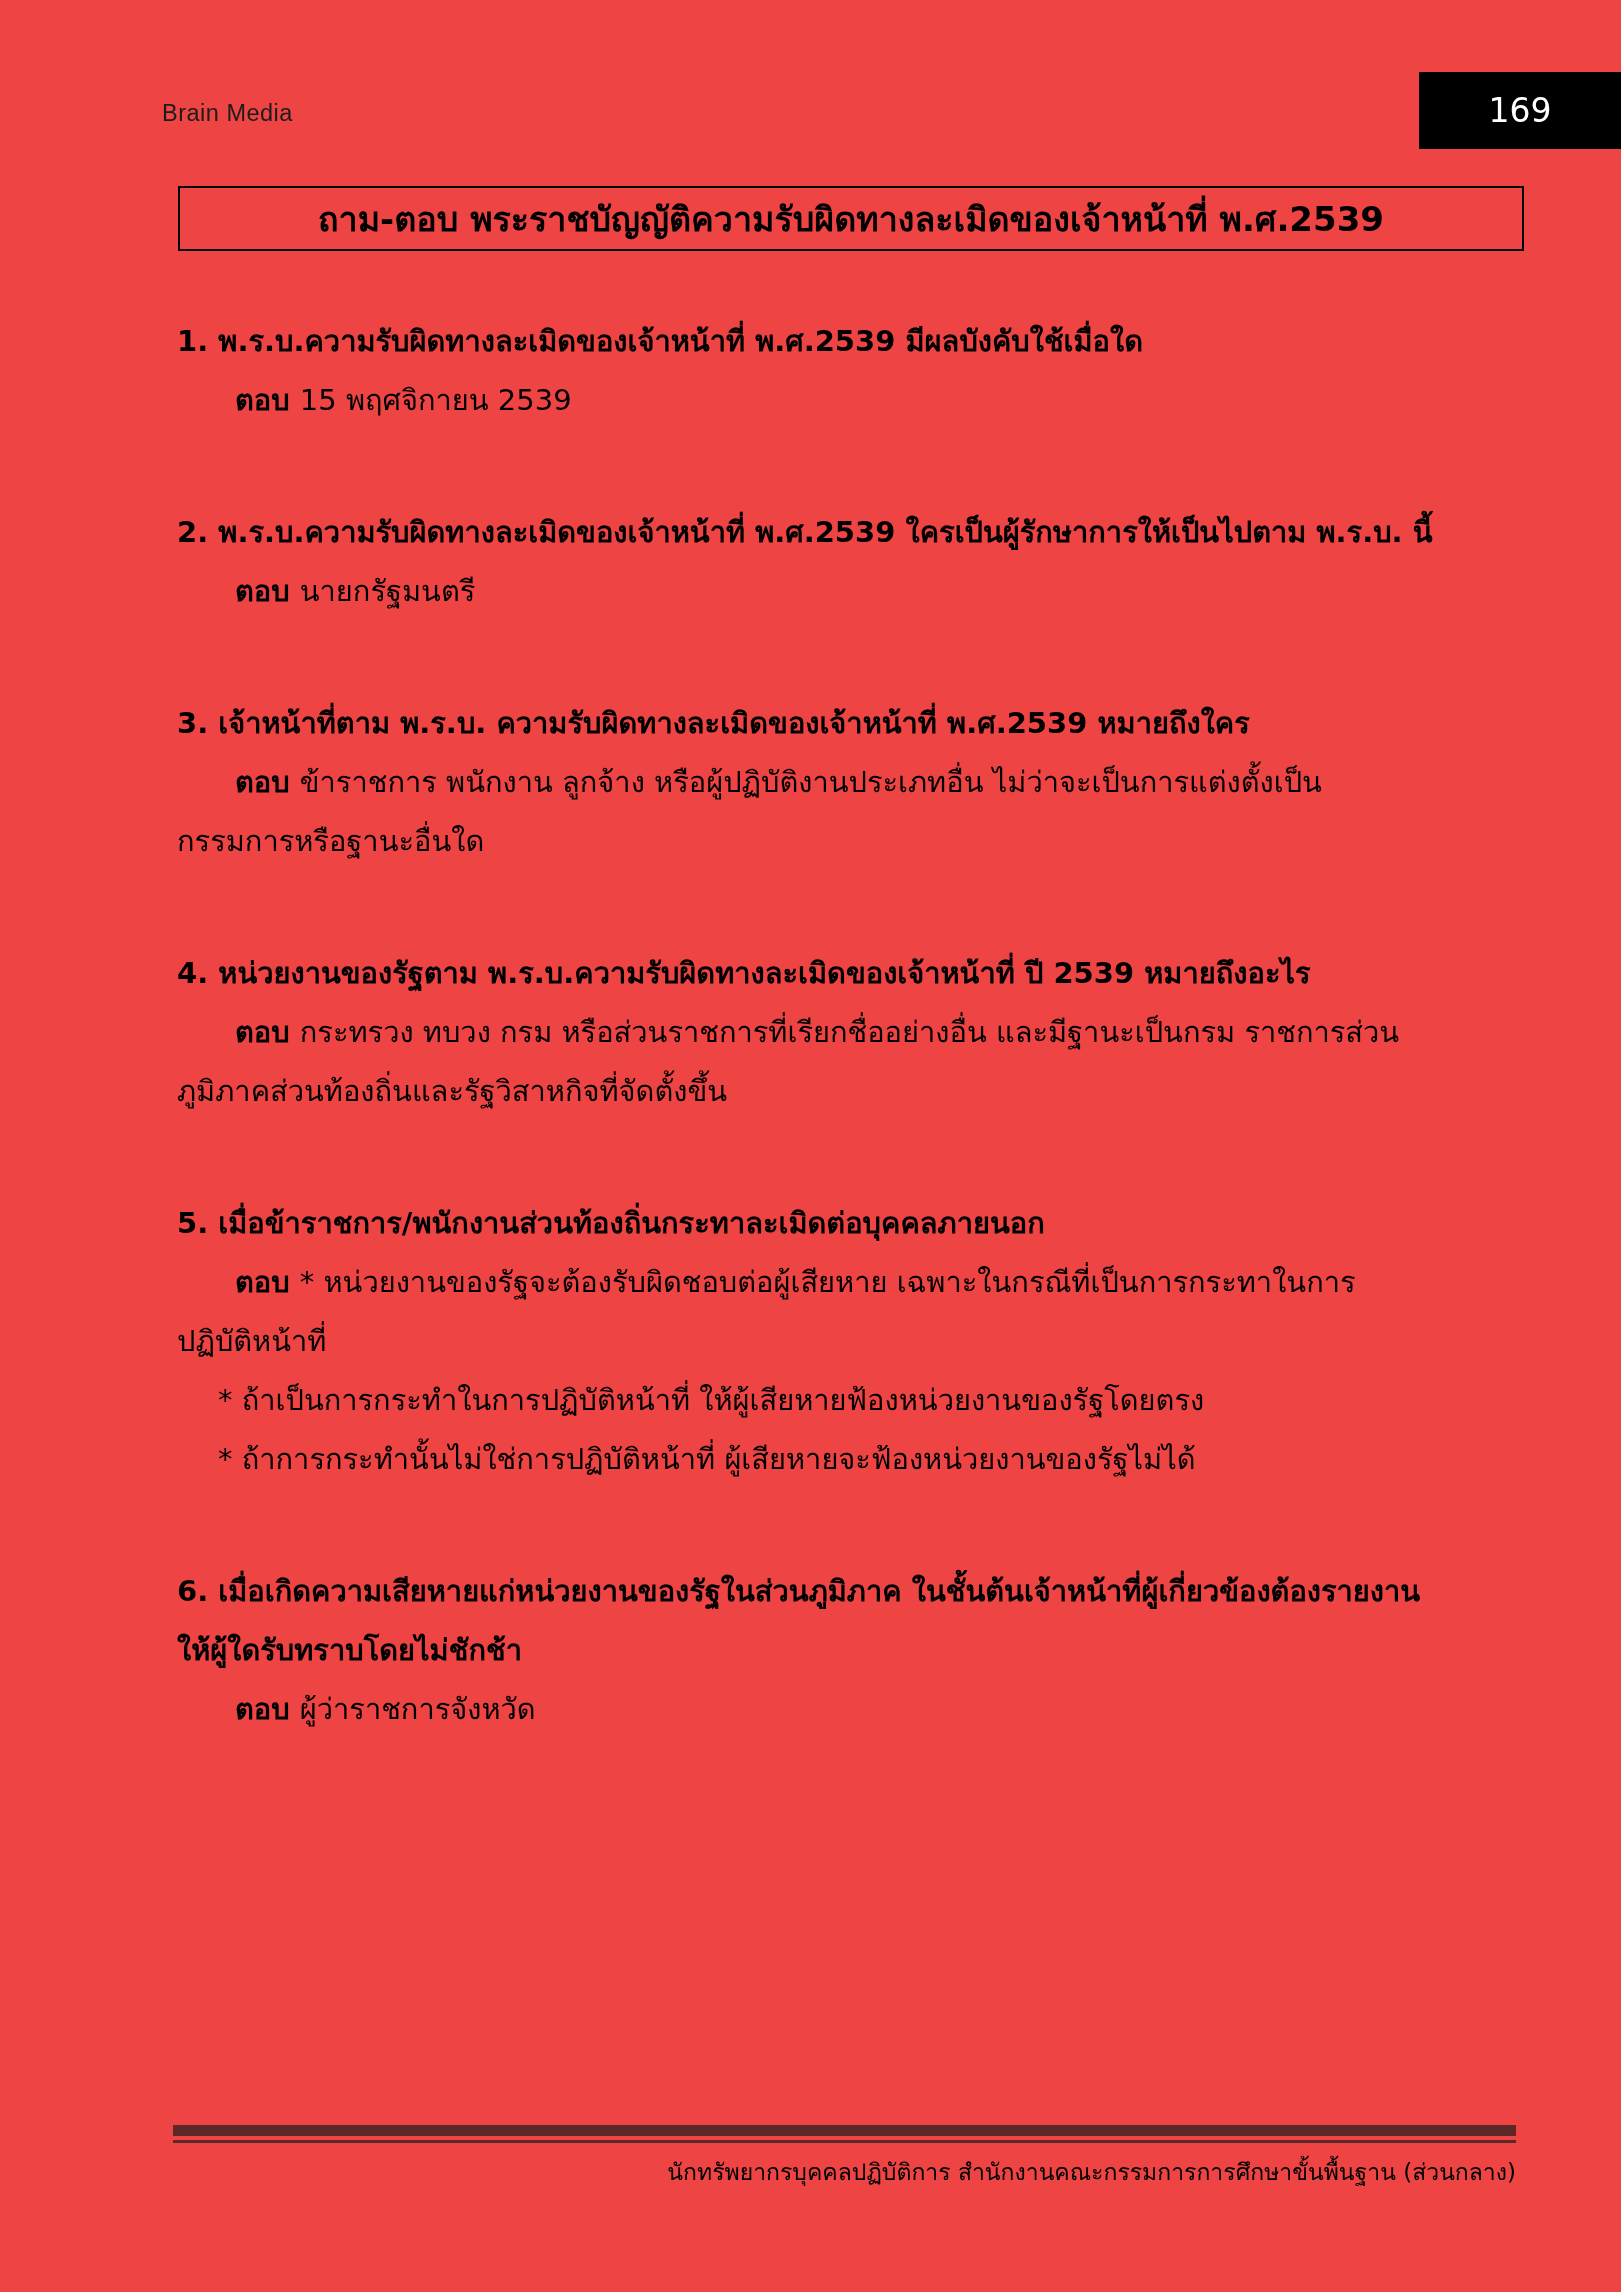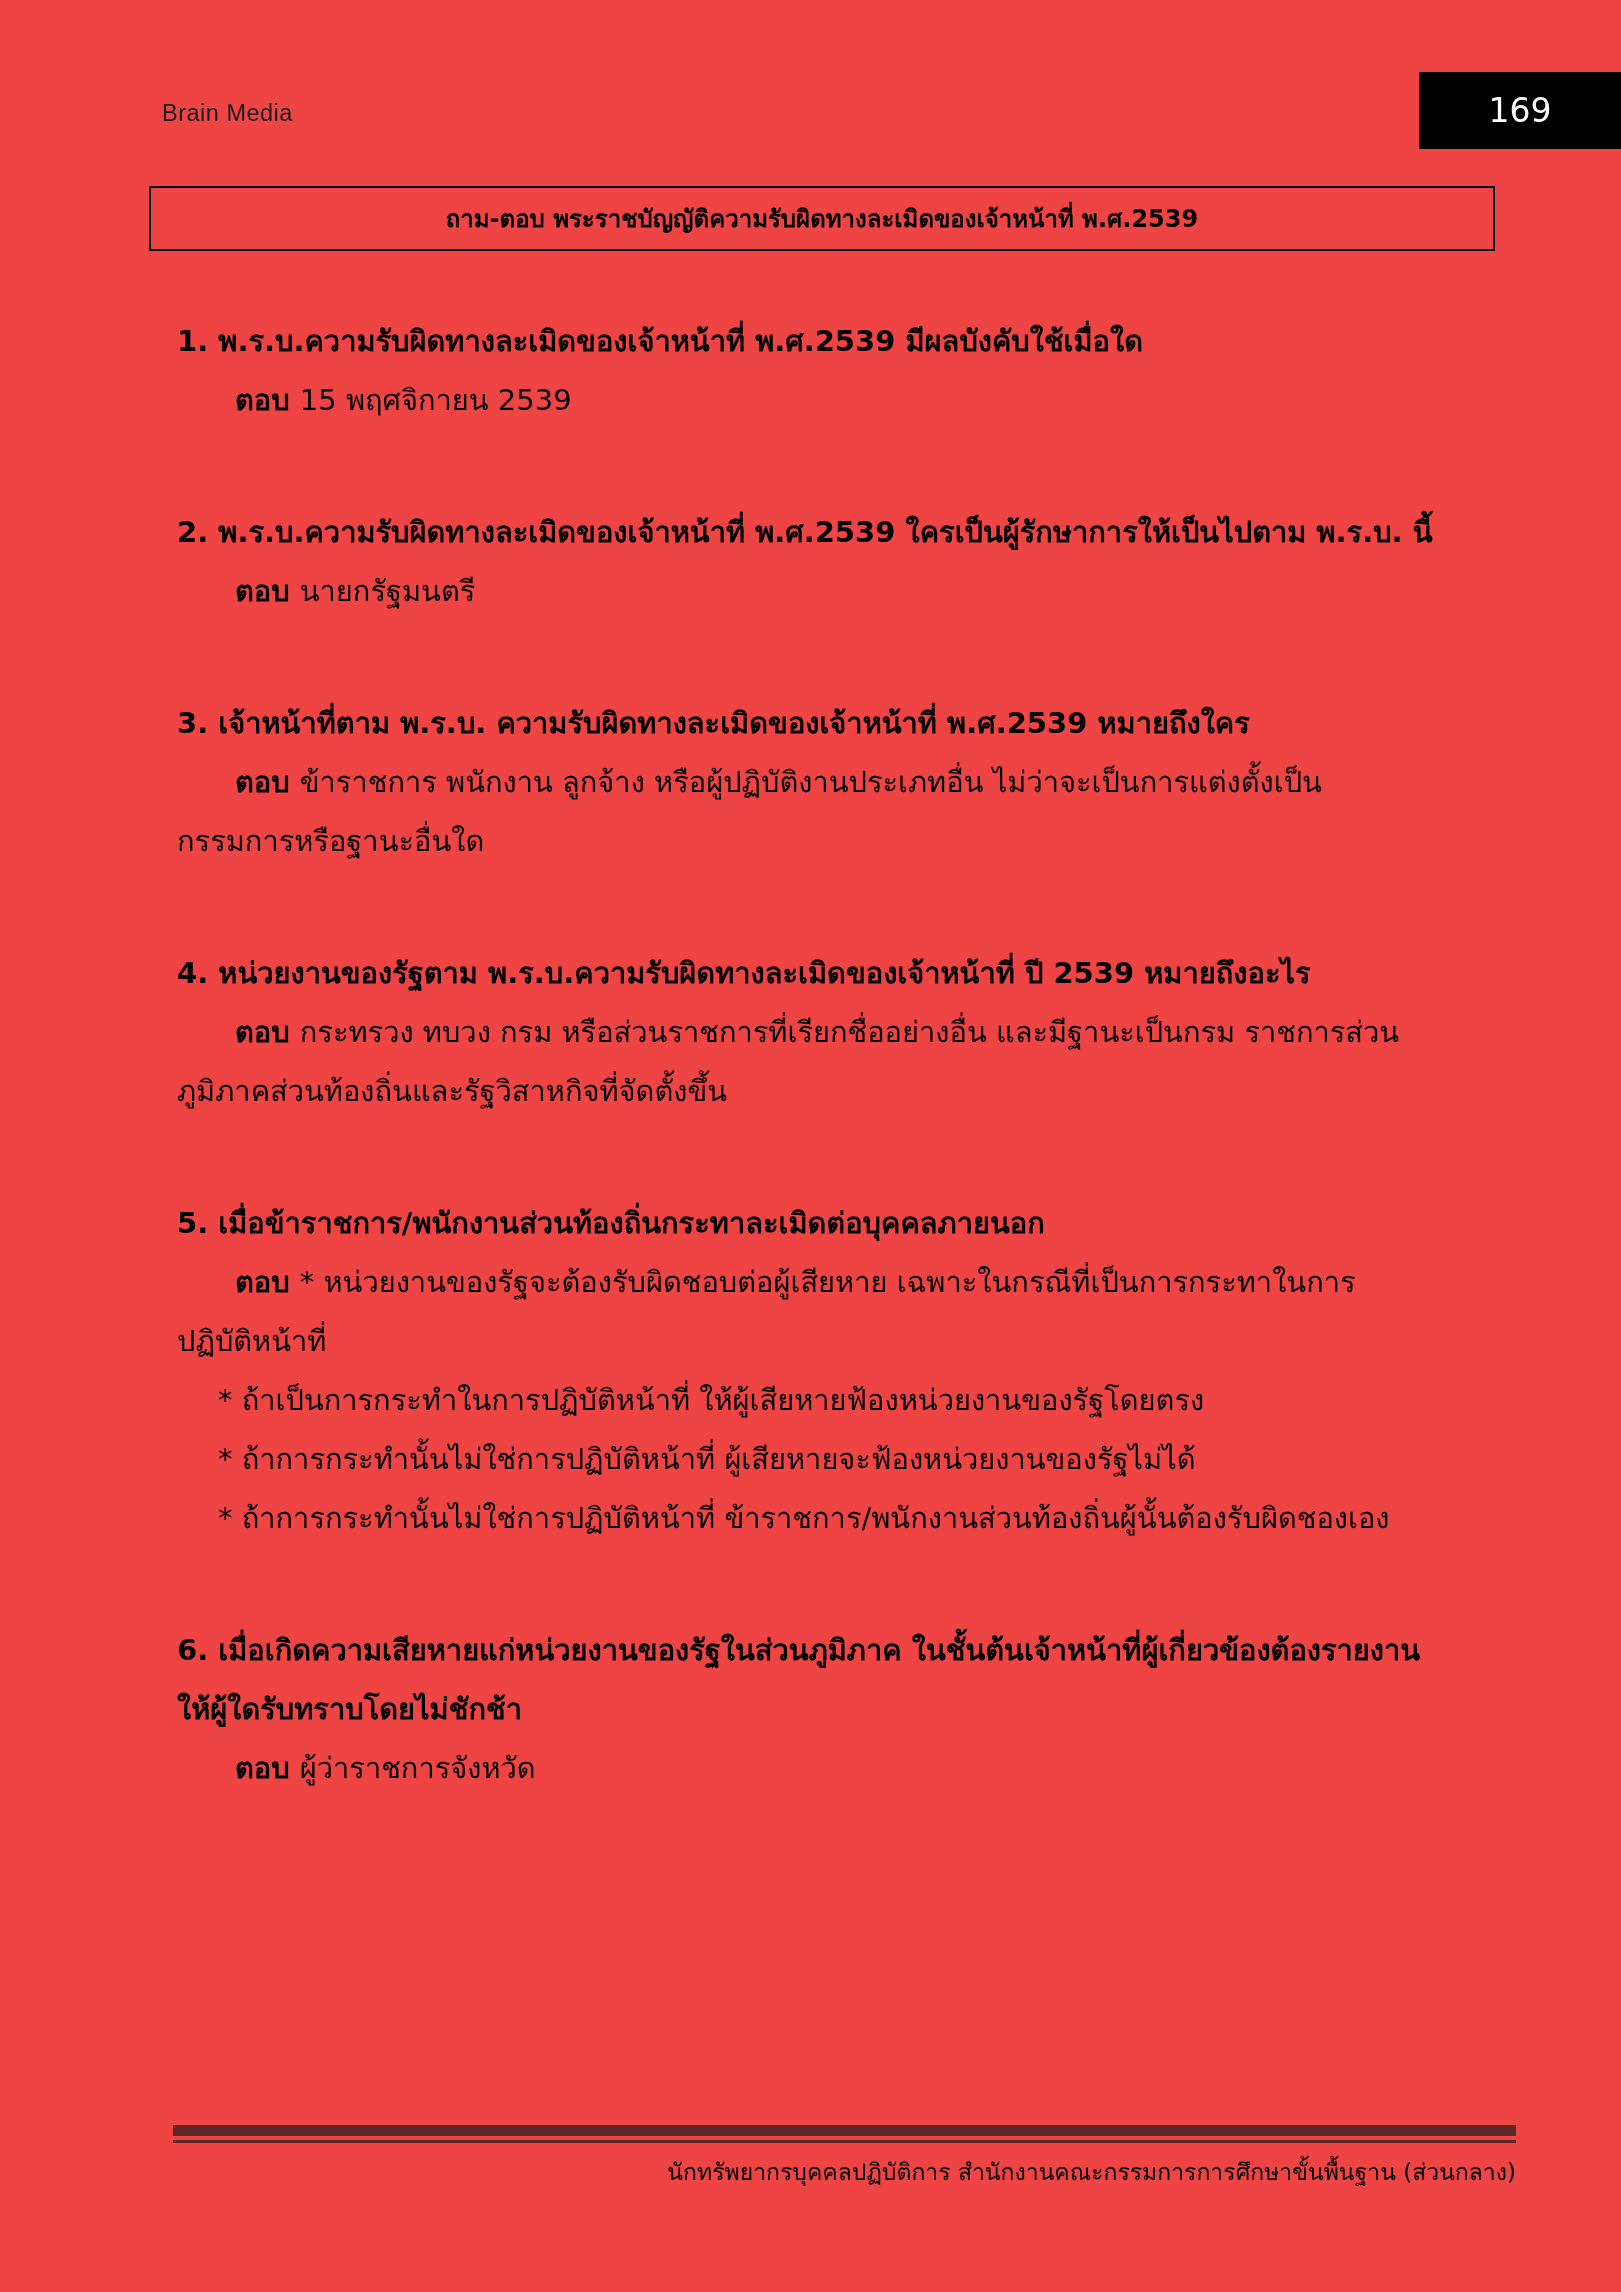--- a/index.html
+++ b/index.html
@@ -17,24 +17,24 @@
     position:absolute;left:162px;top:100px;
     font-size:23.5px;color:#1c1c1c;letter-spacing:0.5px;
     font-family:"Liberation Sans","DejaVu Sans",sans-serif;
   }
   .pagenum-box{
     position:absolute;left:1419px;top:72px;width:202px;height:77px;
     display:flex;align-items:center;justify-content:center;
   }
   .pagenum-box span{font-size:33px;}
   .title-box{
-    position:absolute;left:149px;top:186px;width:1342px;height:61px;
+    position:absolute;left:178px;top:186px;width:1342px;height:61px;
     border:2.9px solid #000;
     display:flex;align-items:center;justify-content:center;
-    font-weight:bold;font-size:24px;
+    font-weight:bold;font-size:34px;
   }
   .content{
     position:absolute;left:177px;top:312px;width:1337px;
     font-size:29px;line-height:59px;
   }
   .qa{margin:0 0 73px 0;}
   .line{white-space:nowrap;height:59px;}
   .q-line{font-weight:bold;}
   .a-line.indent{padding-left:41px;}
   .a-label{font-weight:bold;margin-left:17px;}
@@ -78,21 +78,20 @@
         <div class="line q-line">4. หน่วยงานของรัฐตาม พ.ร.บ.ความรับผิดทางละเมิดของเจ้าหน้าที่ ปี 2539 หมายถึงอะไร</div>
         <div class="line a-line indent"><span class="a-label">ตอบ </span>กระทรวง ทบวง กรม หรือส่วนราชการที่เรียกชื่ออย่างอื่น และมีฐานะเป็นกรม ราชการส่วน</div>
         <div class="line a-line">ภูมิภาคส่วนท้องถิ่นและรัฐวิสาหกิจที่จัดตั้งขึ้น</div>
       </div>
       <div class="qa">
         <div class="line q-line">5. เมื่อข้าราชการ/พนักงานส่วนท้องถิ่นกระทาละเมิดต่อบุคคลภายนอก</div>
         <div class="line a-line indent"><span class="a-label">ตอบ </span>* หน่วยงานของรัฐจะต้องรับผิดชอบต่อผู้เสียหาย เฉพาะในกรณีที่เป็นการกระทาในการ</div>
         <div class="line a-line">ปฏิบัติหน้าที่</div>
         <div class="line a-line indent">* ถ้าเป็นการกระทำในการปฏิบัติหน้าที่ ให้ผู้เสียหายฟ้องหน่วยงานของรัฐโดยตรง</div>
         <div class="line a-line indent">* ถ้าการกระทำนั้นไม่ใช่การปฏิบัติหน้าที่ ผู้เสียหายจะฟ้องหน่วยงานของรัฐไม่ได้</div>
-        <div class="line a-line indent">* ถ้าการกระทำนั้นไม่ใช่การปฏิบัติหน้าที่ ข้าราชการ/พนักงานส่วนท้องถิ่นผู้นั้นต้องรับผิดชองเอง</div>
       </div>
       <div class="qa">
         <div class="line q-line">6. เมื่อเกิดความเสียหายแก่หน่วยงานของรัฐในส่วนภูมิภาค ในชั้นต้นเจ้าหน้าที่ผู้เกี่ยวข้องต้องรายงาน</div>
         <div class="line q-line">ให้ผู้ใดรับทราบโดยไม่ชักช้า</div>
         <div class="line a-line indent"><span class="a-label">ตอบ </span>ผู้ว่าราชการจังหวัด</div>
       </div>
     </div>
 
   <div class="rule-thick" style="background: rgb(91, 39, 39);"></div>
   <div class="rule-thin" style="background: rgb(91, 39, 39);"></div>

